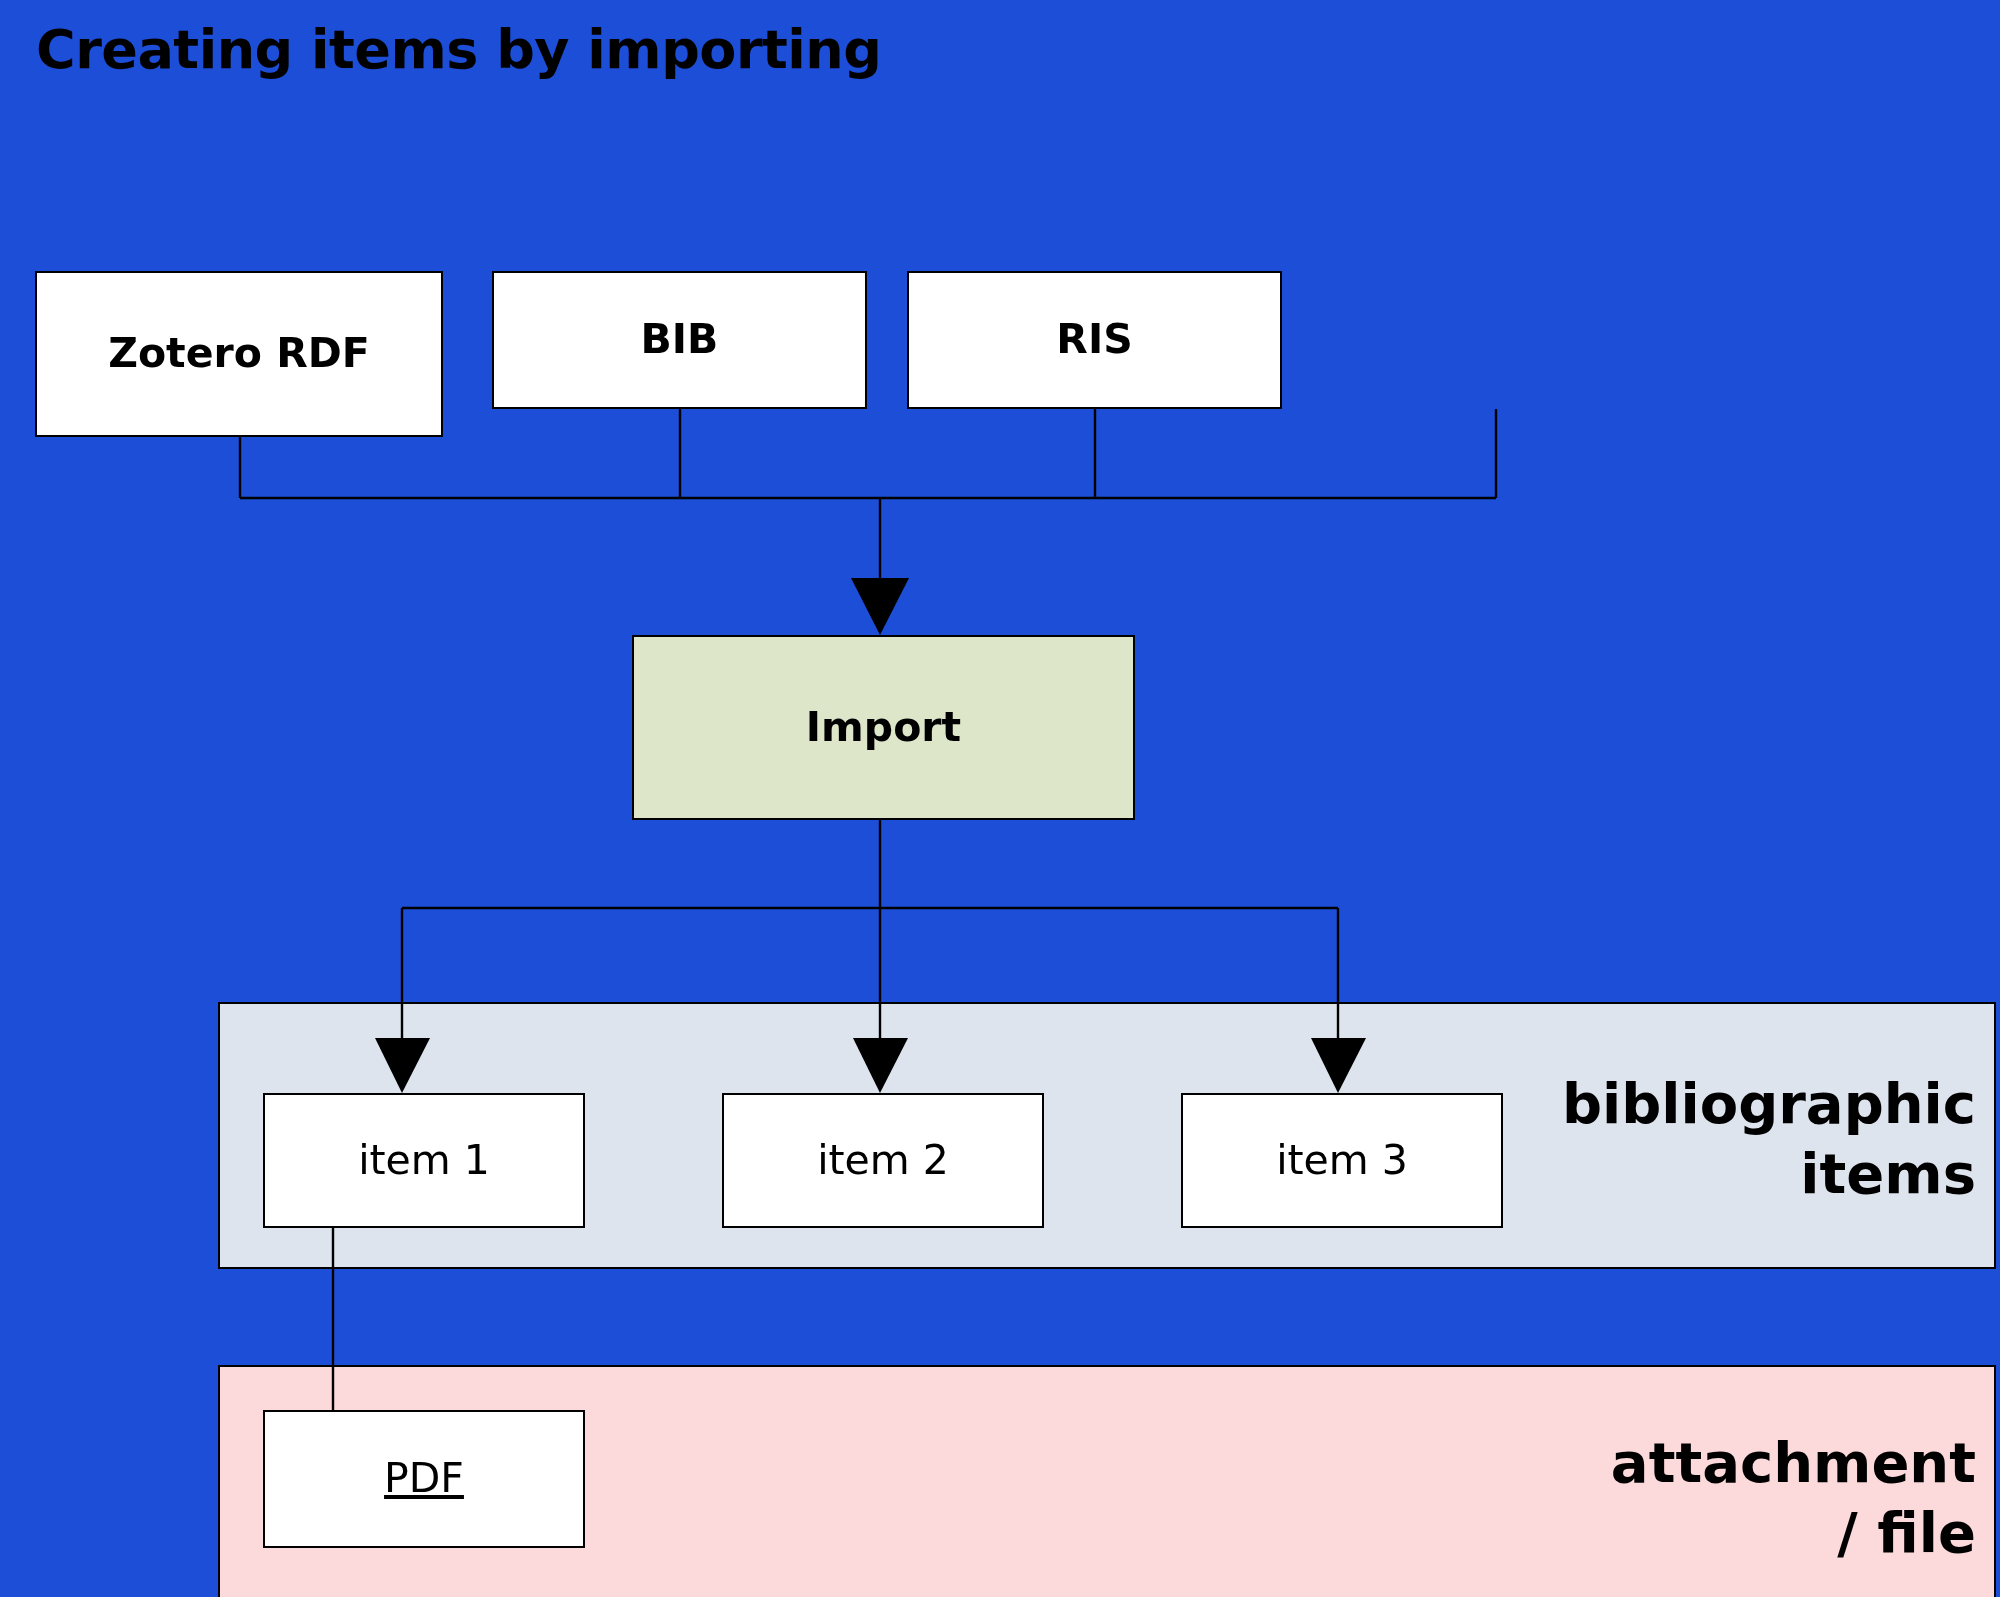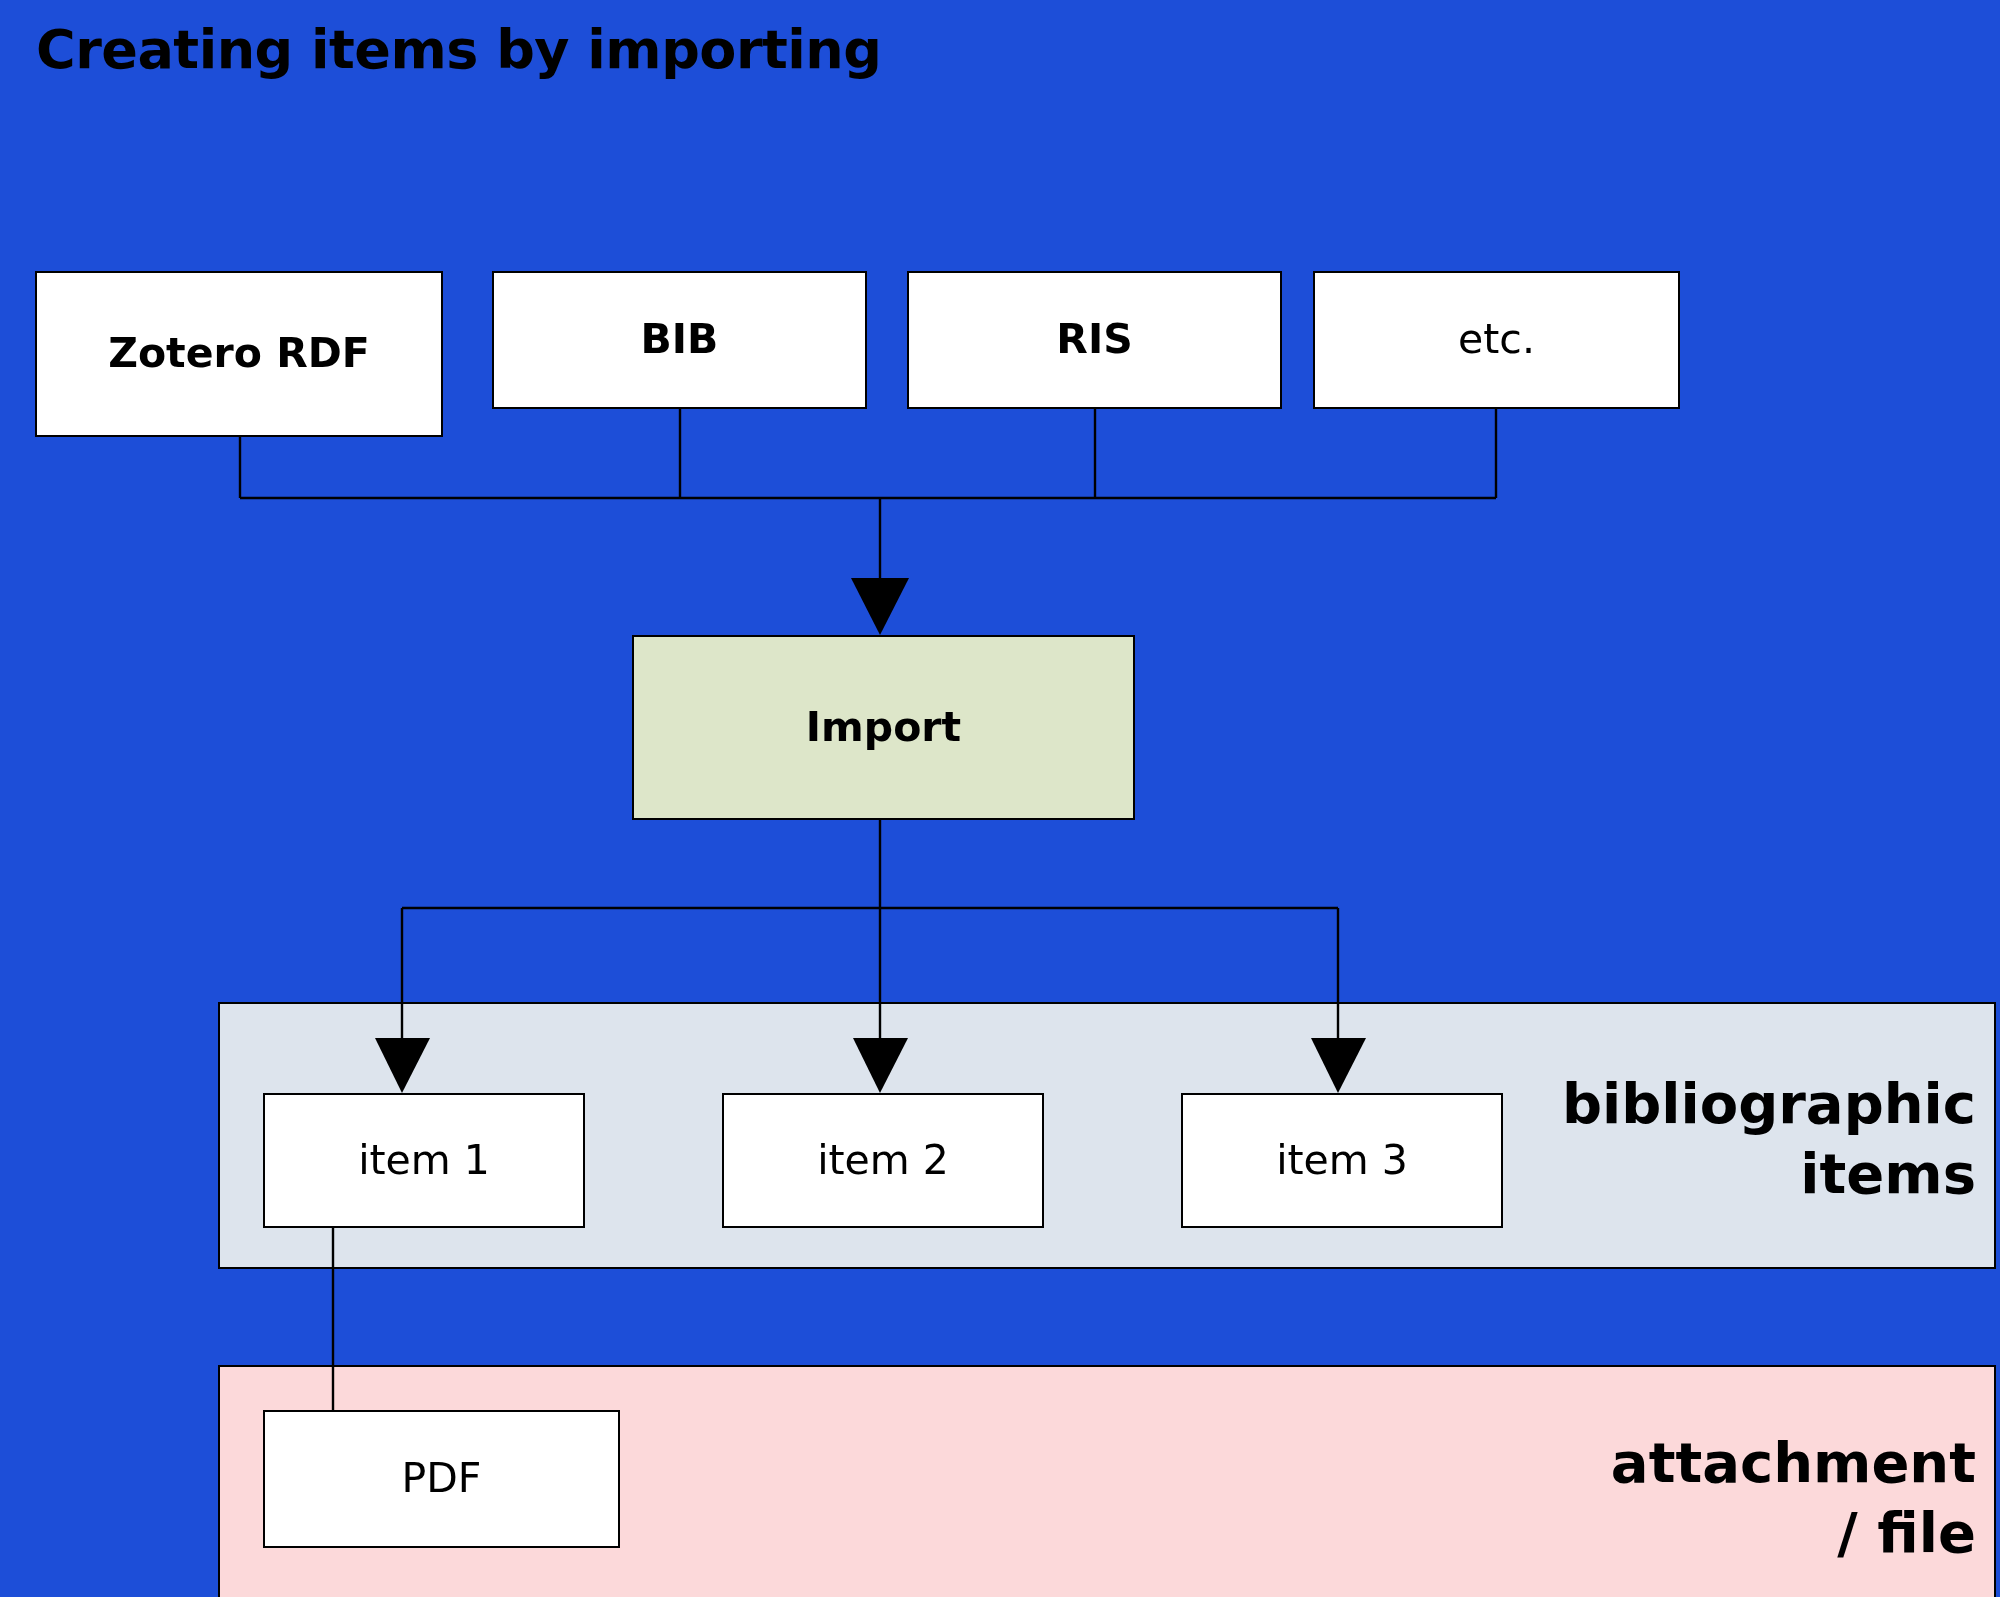--- a/index.html
+++ b/index.html
@@ -131,37 +131,34 @@
   </div>
 
   <div class="node bold" style="left:492px; top:271px; width:375px; height:138px;">
     <span class="node-label">BIB</span>
   </div>
 
   <div class="node bold" style="left:907px; top:271px; width:375px; height:138px;">
     <span class="node-label">RIS</span>
   </div>
 
-  <div class="node" style="left:1313px; top:271px; width:367px; height:138px;">
-    <span class="node-label">etc.</span>
-  </div>
 
   <div class="node green bold" style="left:632px; top:635px; width:503px; height:185px;">
     <span class="node-label">Import</span>
   </div>
 
   <div class="node" style="left:263px; top:1093px; width:322px; height:135px;">
     <span class="node-label">item 1</span>
   </div>
 
   <div class="node" style="left:722px; top:1093px; width:322px; height:135px;text-align:right;">
     <span class="node-label">item 2</span>
   </div>
 
   <div class="node" style="left:1181px; top:1093px; width:322px; height:135px;">
     <span class="node-label">item 3</span>
   </div>
 
-  <div class="node" style="left:263px; top:1410px; width:357px; height:138px;">
+  <div class="node" style="left:263px; top:1410px; width:322px; height:138px;text-decoration:underline;">
     <span class="node-label">PDF</span>
   </div>
 
 </div>
 
 </body></html>

